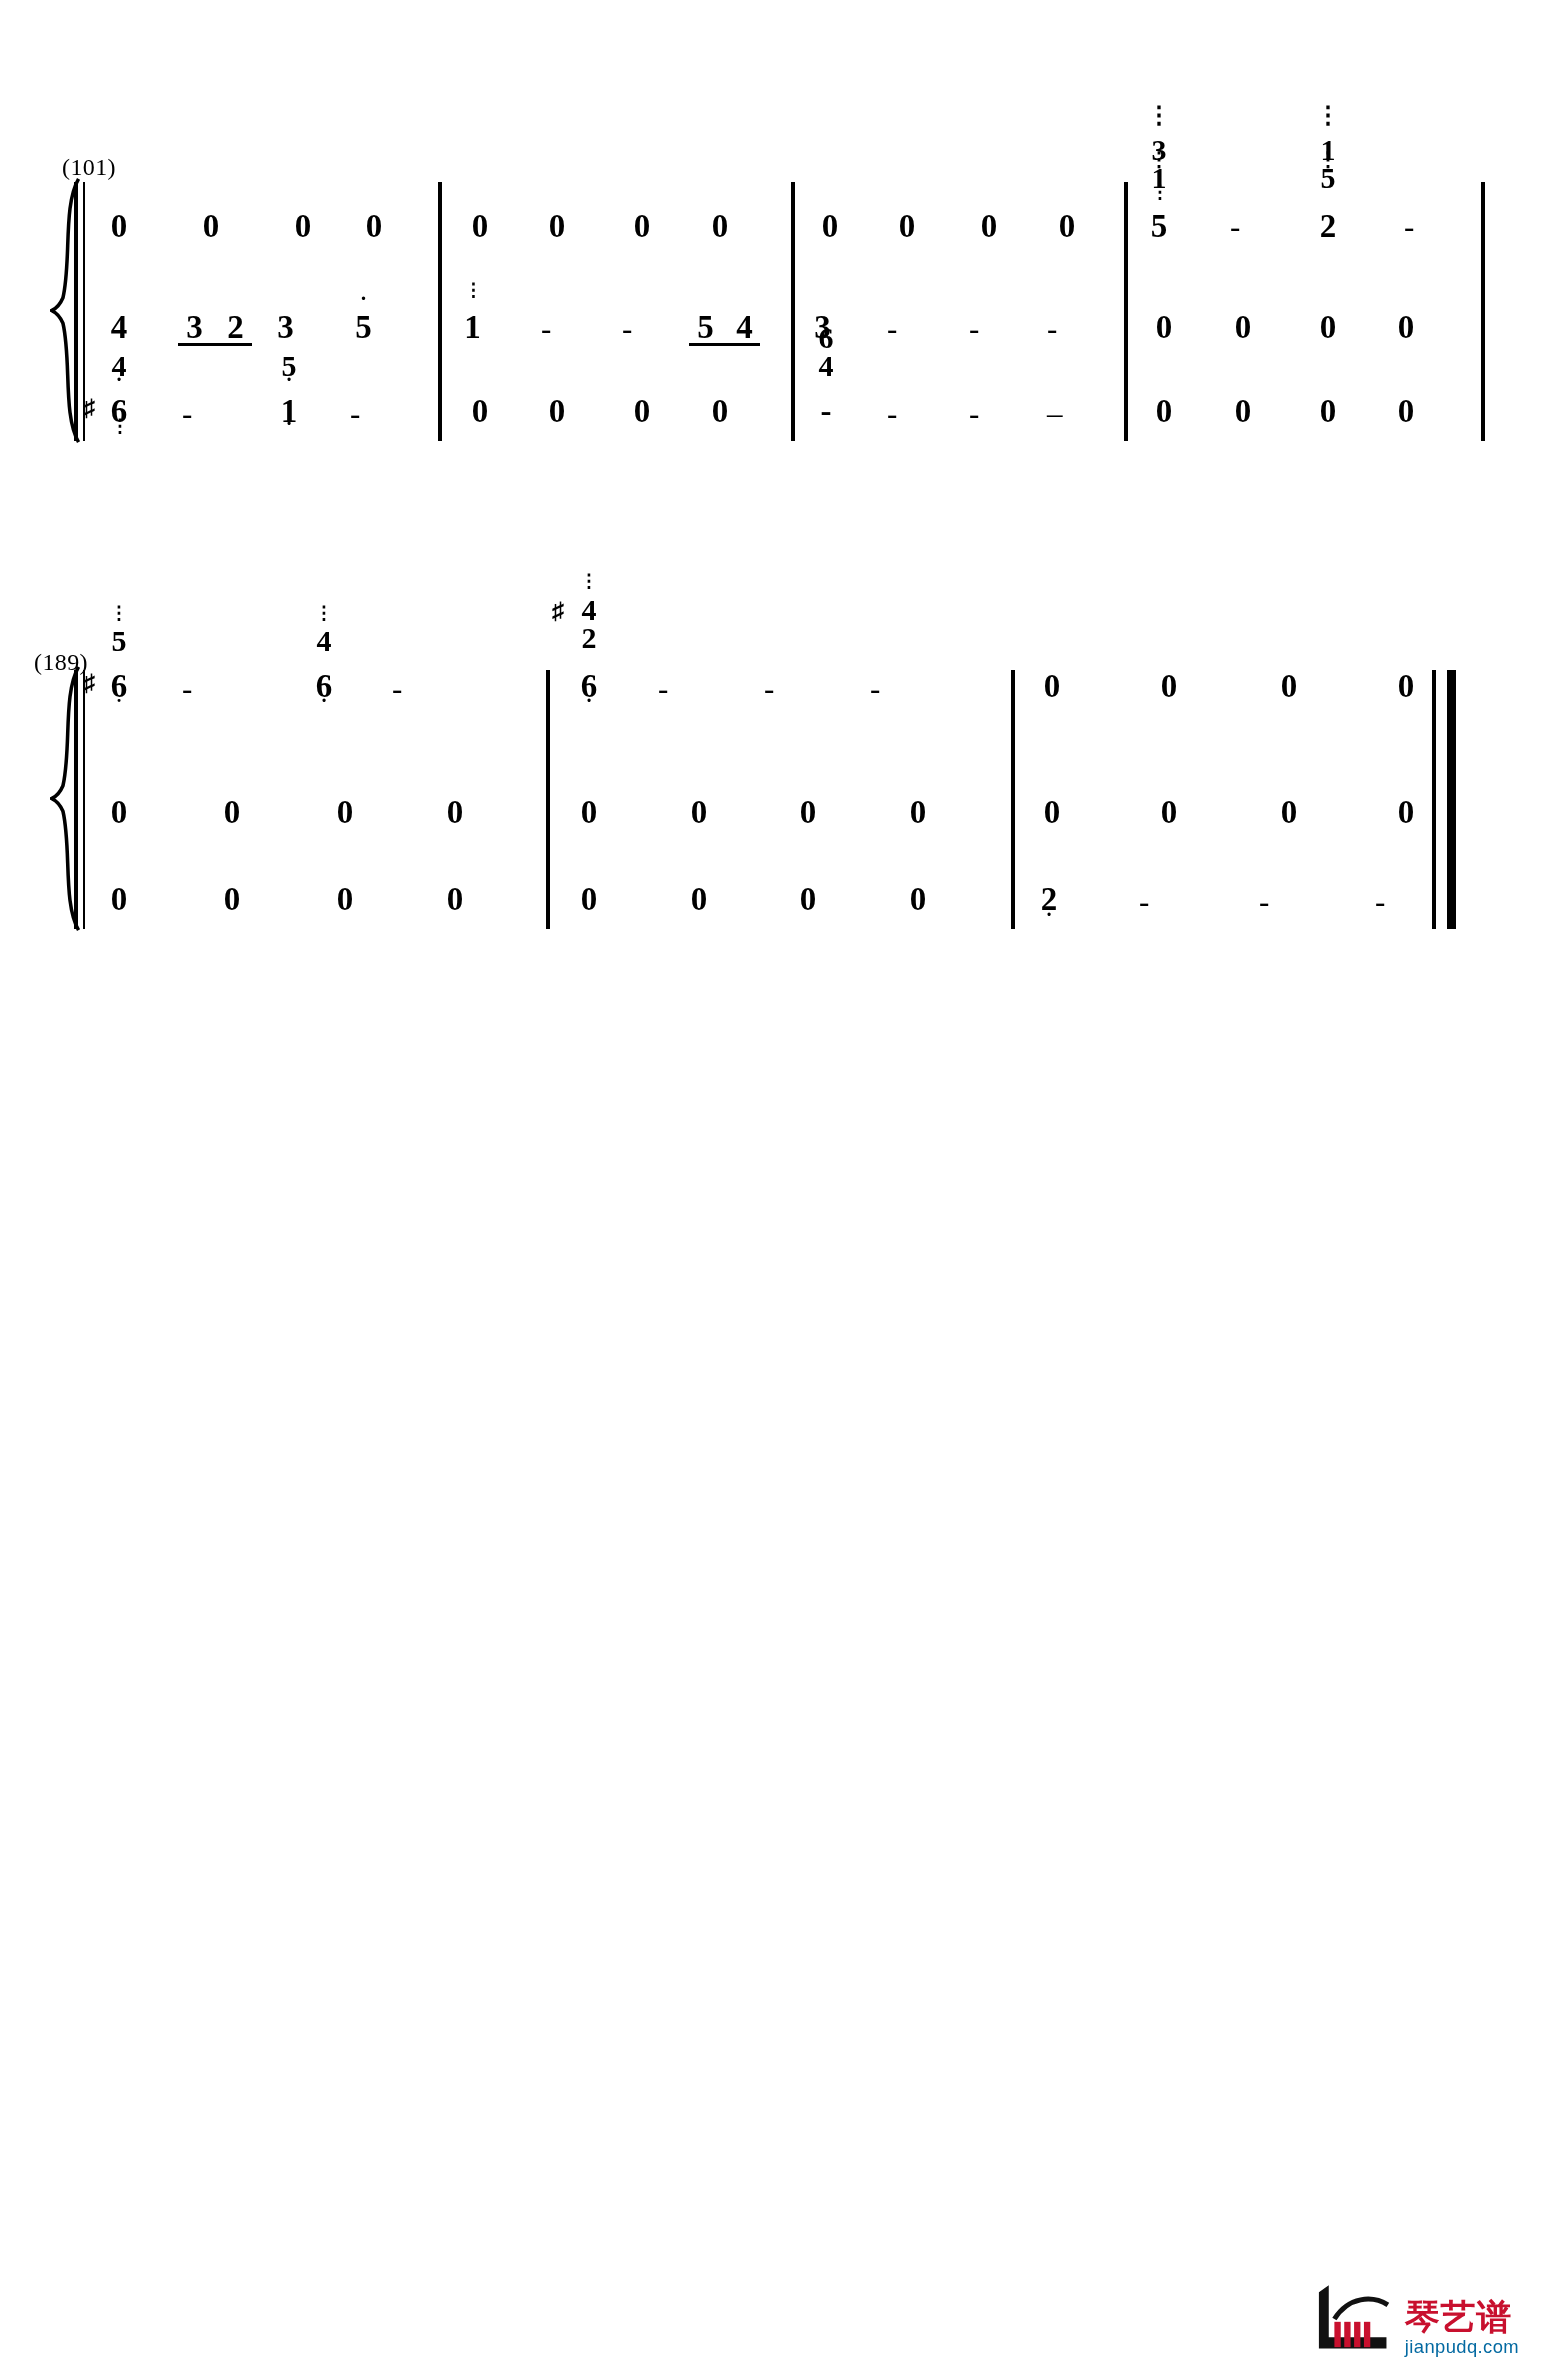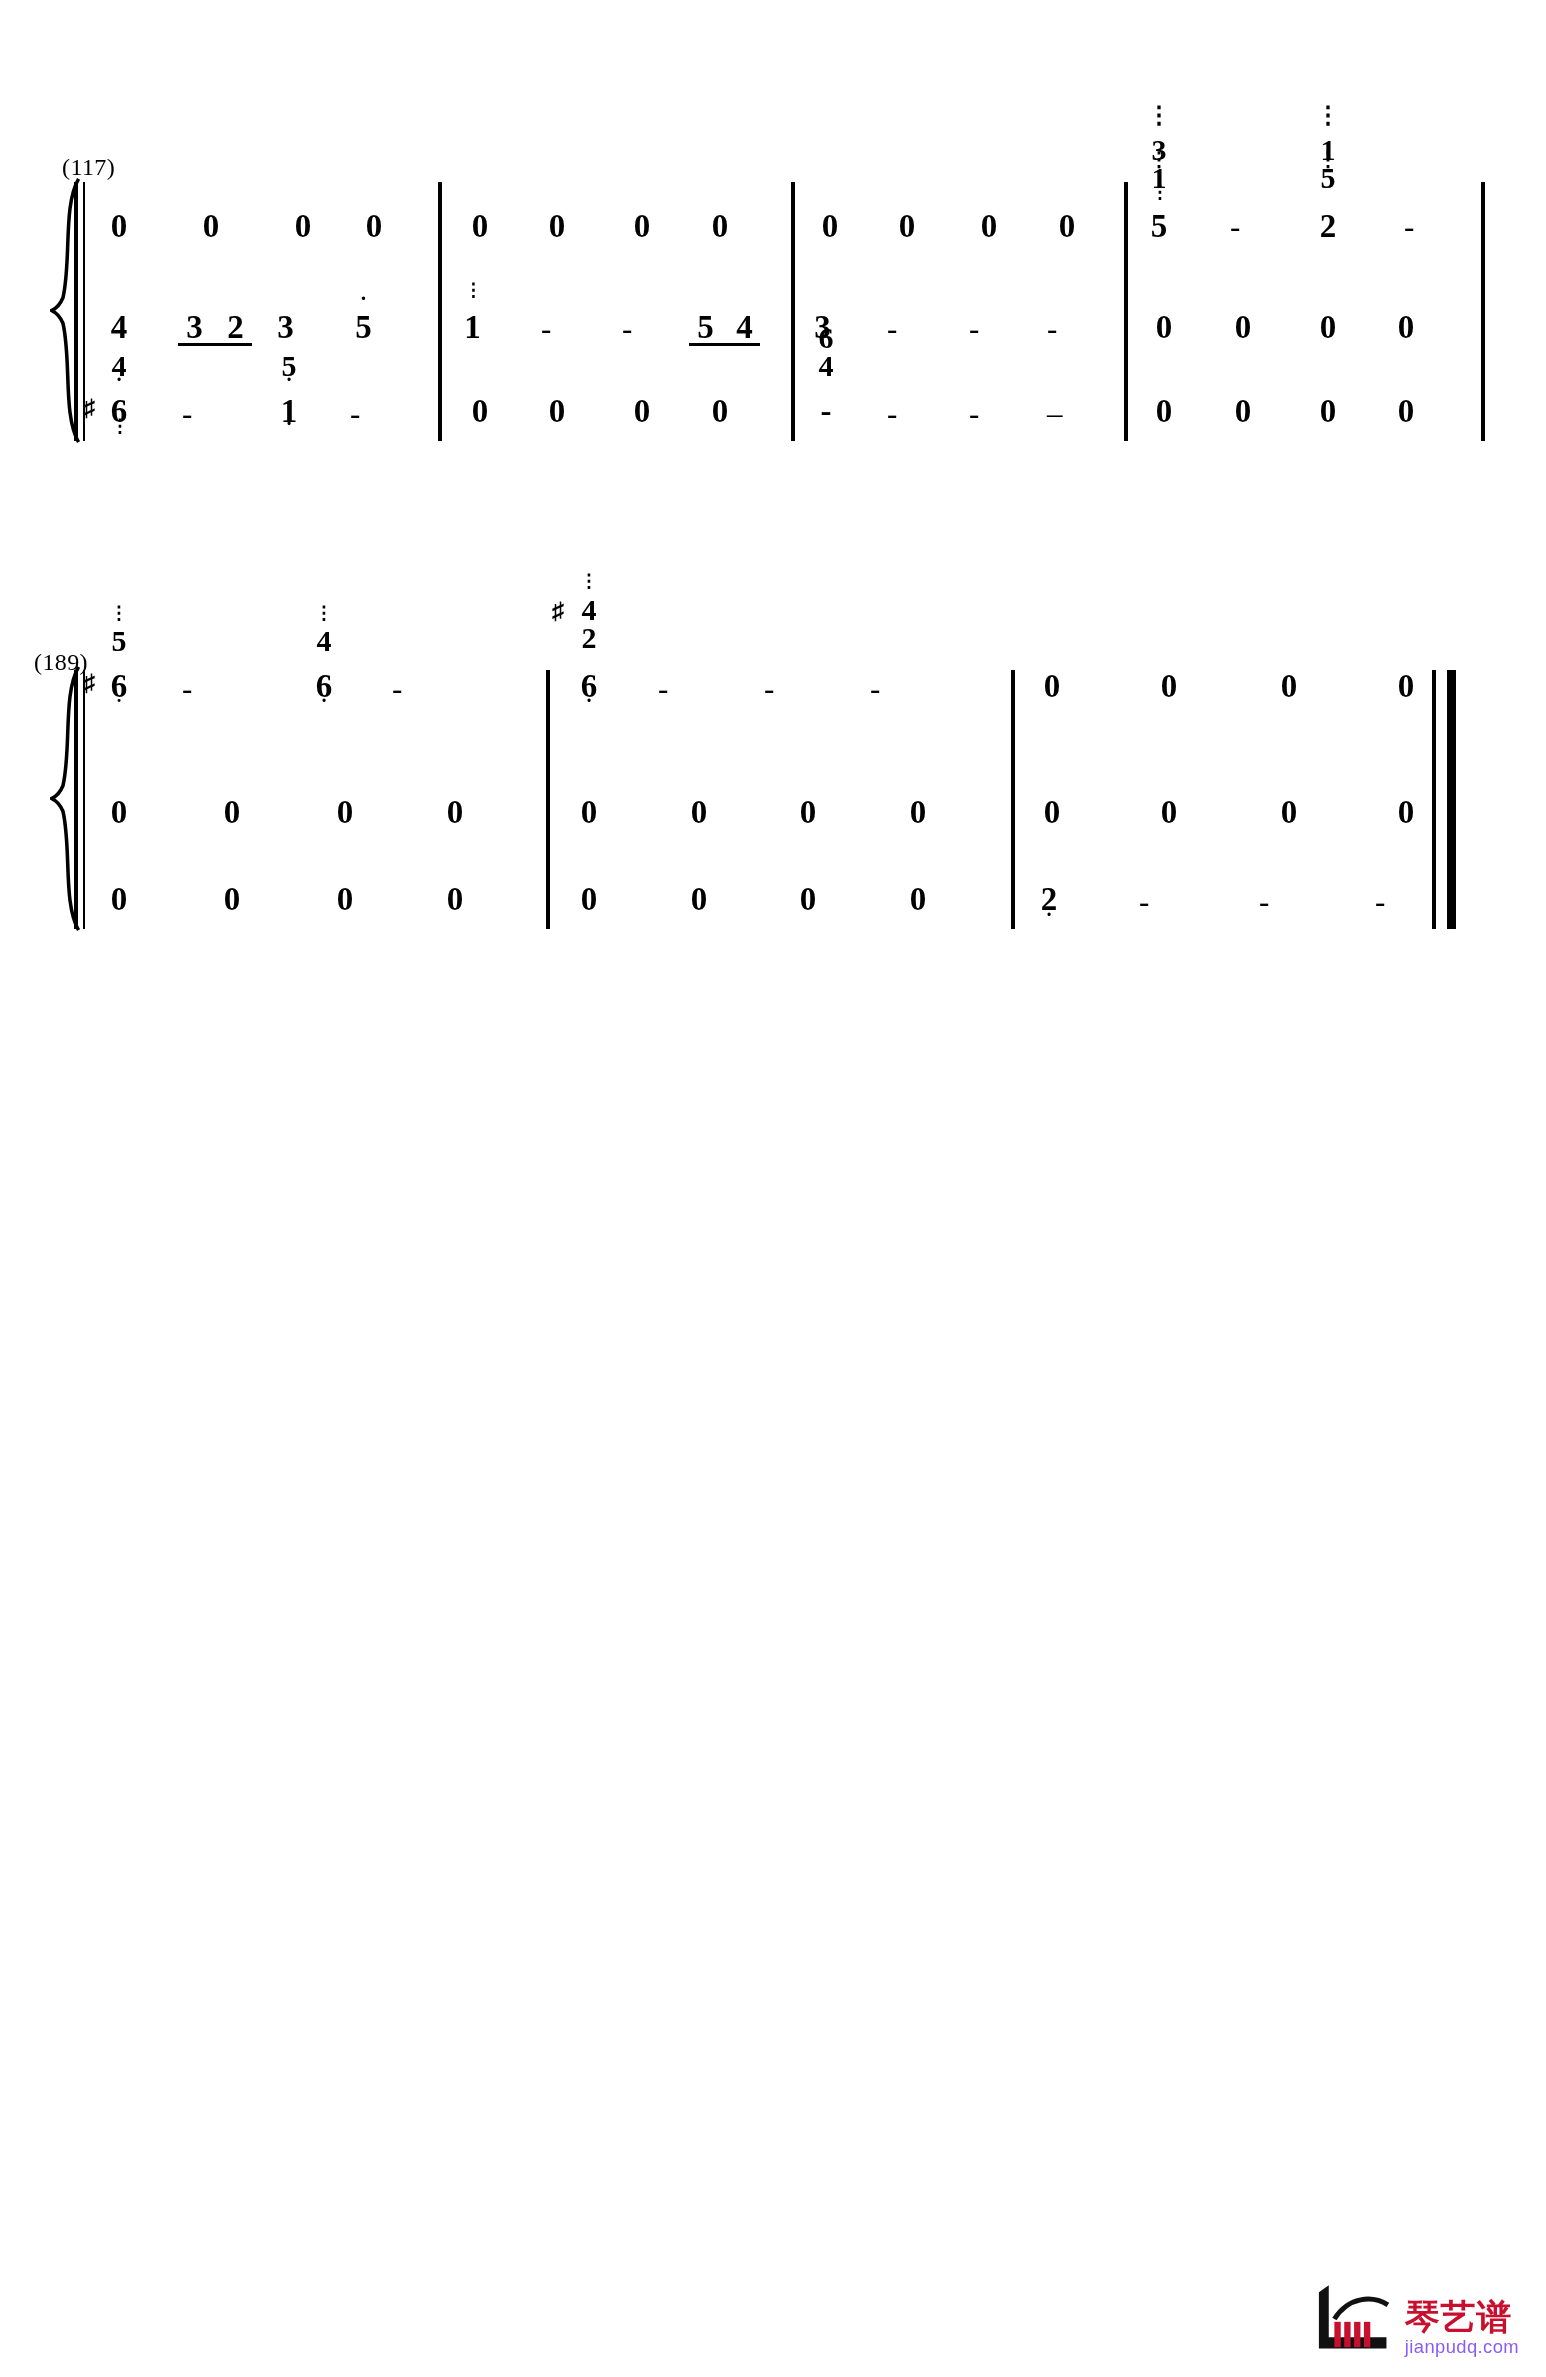--- a/index.html
+++ b/index.html
@@ -193,33 +193,33 @@
     font-family: "Liberation Sans", sans-serif;
     font-size: 35px;
     font-weight: bold;
     color: #c8102e;
     line-height: 38px;
     letter-spacing: 0.7px;
   }
   .logo-en {
     font-family: "Liberation Sans", sans-serif;
     font-size: 18.4px;
-    color: #8b5cf6;
+    color: #0369a1;
     line-height: 21px;
     letter-spacing: 0.4px;
   }
 </style>
 </head>
 <body>
 
 <div class="sheet">
 
   <div class="system" id="system-1">
 
-    <div class="measure-number">(117)</div>
+    <div class="measure-number">(101)</div>
 
     <div class="brace">
       <svg width="33" height="269" viewBox="0 0 46 380">
         <path d="M40 4 C 18 42, 30 120, 18 172 C 12 186, 6 188, 2 190 C 6 192, 12 194, 18 208 C 30 260, 18 338, 40 376" fill="none" stroke="#000" stroke-width="5"></path>
       </svg>
     </div>
 
     <div class="open-bar" style="left:74px;"></div>
     <div class="open-bar thin" style="left:83px;"></div>
 

